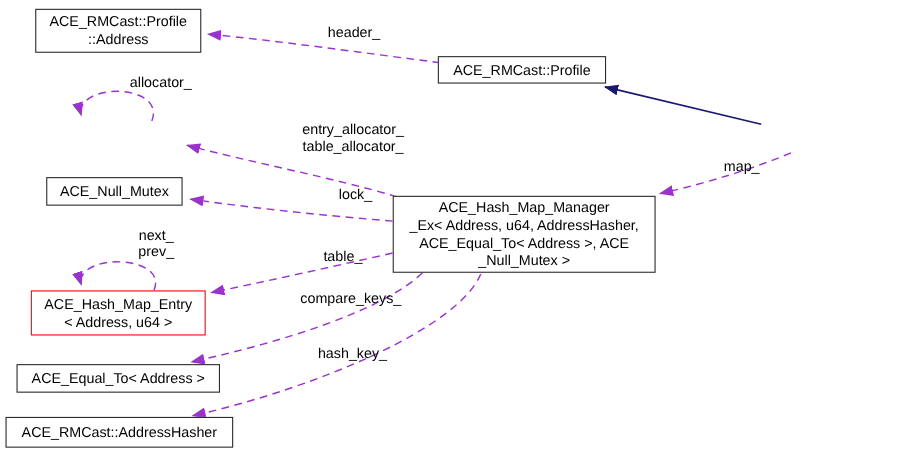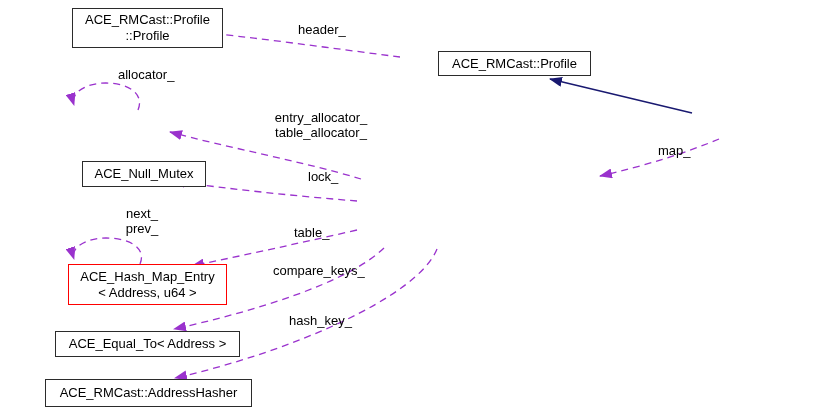--- a/index.html
+++ b/index.html
@@ -36,21 +36,20 @@
     border: 1.5px solid var(--node-border);
     display: flex;
     flex-direction: column;
     justify-content: center;
     align-items: center;
     text-align: center;
     font-size: 13px;
     line-height: 16px;
     white-space: nowrap;
     cursor: pointer;
-    margin-left: 40px;
   }
   .node.focus { background: var(--focus-fill); border-width: 2px; }
   .node.highlight { border-color: var(--highlight-border); }
   .elabel {
     position: absolute;
     font-size: 13px;
     line-height: 15px;
     white-space: nowrap;
     margin-left: 36px;
   }
@@ -78,33 +77,39 @@
     <path class="edge usage" d="M 361 179 C 305 162 225 147 170 132" marker-end="url(#m-usage)"></path>
     <path class="edge usage" d="M 357 201 C 295 196 228 189 173 181" marker-end="url(#m-usage)"></path>
     <path class="edge usage" d="M 140 264 C 147 247 128 238 106 238 C 87 238 70 247 74 259" marker-end="url(#m-usage)"></path>
     <path class="edge usage" d="M 357 230 C 300 243 245 255 192 266" marker-end="url(#m-usage)"></path>
     <path class="edge usage" d="M 384 248 C 348 283 252 312 174 329" marker-end="url(#m-usage)"></path>
     <path class="edge usage" d="M 437 249 C 418 297 290 352 175 378" marker-end="url(#m-usage)"></path>
   </svg>
 
   <div class="node" style="left:32px; top:8px; width:151px; height:40px;">
     <span>ACE_RMCast::Profile</span>
-    <span>::Profile</span>
+    <span>::Address</span>
   </div>
 
   <div class="node" style="left:398px; top:51px; width:153px; height:25px;">
     <span>ACE_RMCast::Profile</span>
   </div>
 
 
 
   <div class="node" style="left:42px; top:161px; width:124px; height:26px;">
     <span>ACE_Null_Mutex</span>
   </div>
 
+  <div class="node" style="left:357px; top:178px; width:239px; height:70px;">
+    <span>ACE_Hash_Map_Manager</span>
+    <span>_Ex&lt; Address, u64, AddressHasher,</span>
+    <span>ACE_Equal_To&lt; Address &gt;, ACE</span>
+    <span>_Null_Mutex &gt;</span>
+  </div>
 
   <div class="node highlight" style="left:28px; top:264px; width:159px; height:41px;">
     <span>ACE_Hash_Map_Entry</span>
     <span>&lt; Address, u64 &gt;</span>
   </div>
 
   <div class="node" style="left:15px; top:331px; width:185px; height:26px;">
     <span>ACE_Equal_To&lt; Address &gt;</span>
   </div>
 

